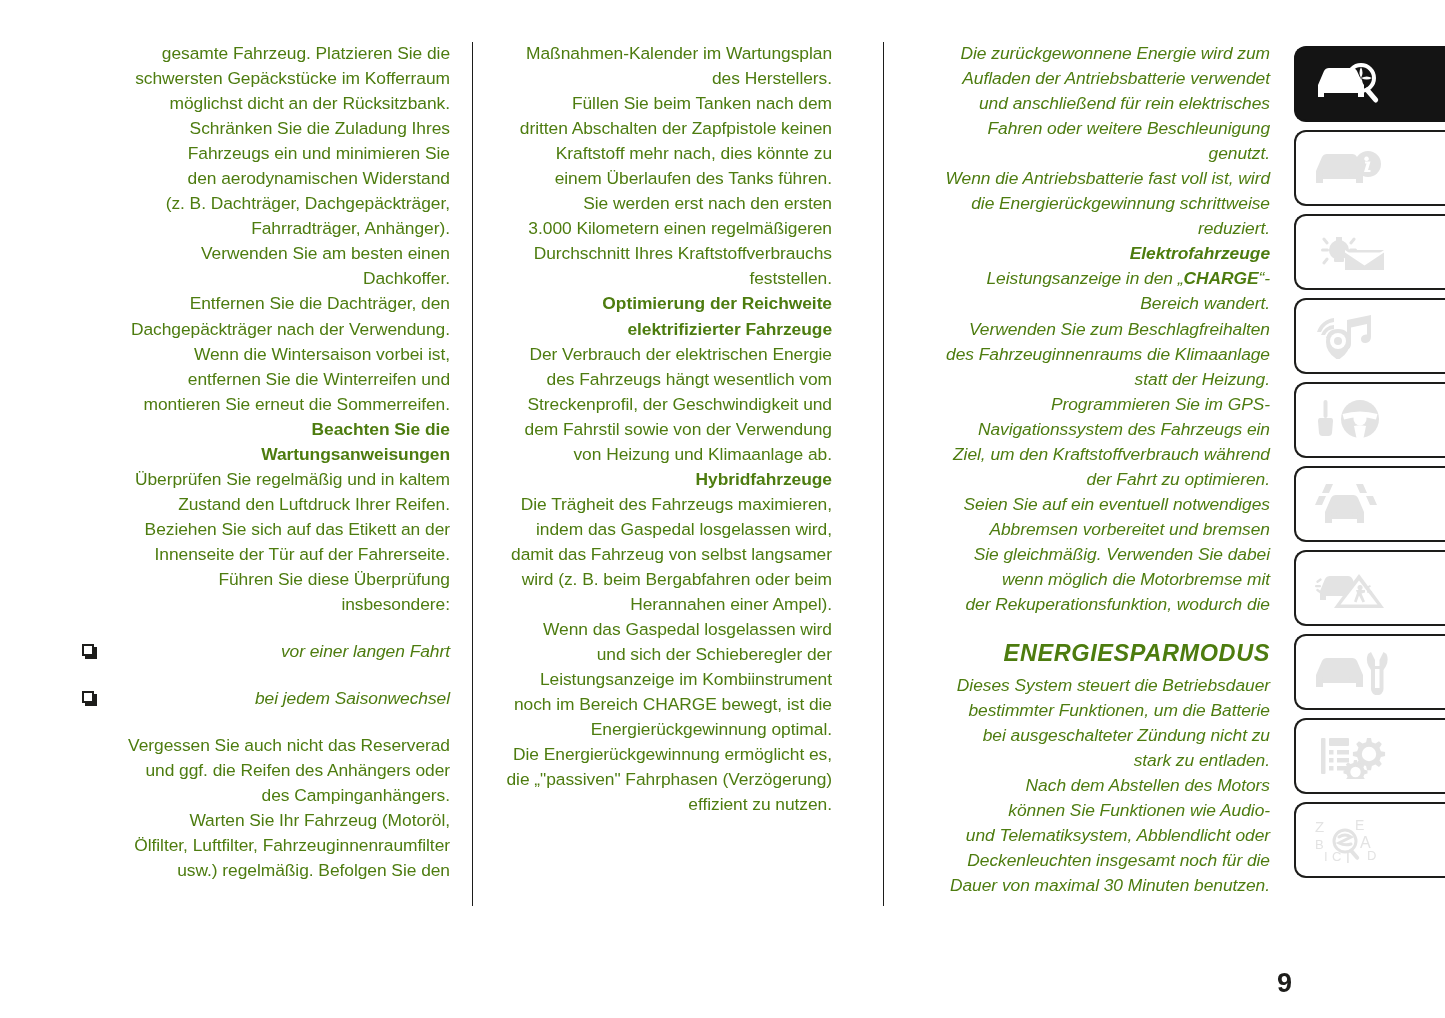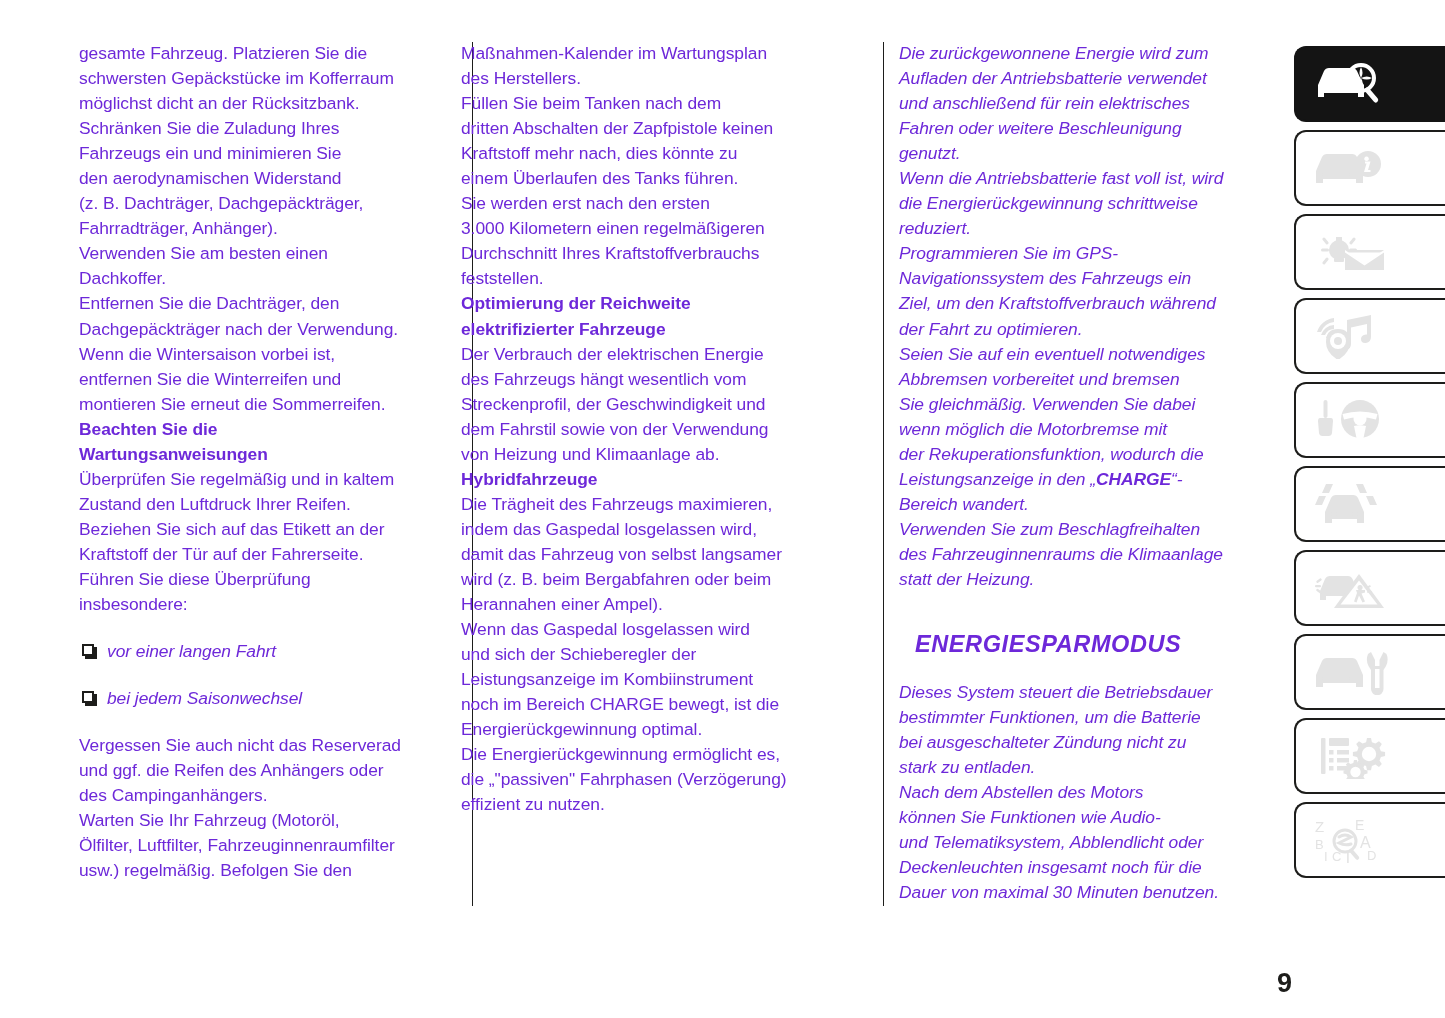--- a/index.html
+++ b/index.html
@@ -21,22 +21,23 @@
     position: absolute;
     inset: 0;
   }
 
   .col {
     position: absolute;
     top: 41px;
     width: 371px;
     font-size: 17.4px;
     line-height: 25.05px;
-    color: #6d28d9;
+    color: #4d7c0f;
     letter-spacing: -0.05px;
+    text-align: right;
   }
   .col-1 { left: 79px; }
   .col-2 { left: 461px; }
   .col-3 { left: 899px; font-style: italic; }
 
   .divider {
     position: absolute;
     top: 42px;
     width: 1px;
     height: 864px;
@@ -54,21 +55,21 @@
   .h-sub {
     margin: 0;
     font-weight: bold;
     font-size: 17.4px;
     line-height: 25.05px;
     white-space: pre-line;
     letter-spacing: -0.05px;
   }
 
   .h-section {
-    margin: 16px;
+    margin: 0;
     font-weight: bold;
     font-size: 23.5px;
     line-height: 31px;
     letter-spacing: 0.6px;
     padding-top: 21px;
     padding-bottom: 4px;
   }
 
   
   ul.bullets {
@@ -178,21 +179,21 @@
 Entfernen Sie die Dachträger, den
 Dachgepäckträger nach der Verwendung.
 Wenn die Wintersaison vorbei ist,
 entfernen Sie die Winterreifen und
 montieren Sie erneut die Sommerreifen.</p>
     <p class="h-sub">Beachten Sie die
 Wartungsanweisungen</p>
     <p class="para">Überprüfen Sie regelmäßig und in kaltem
 Zustand den Luftdruck Ihrer Reifen.
 Beziehen Sie sich auf das Etikett an der
-Kraftstoff der Tür auf der Fahrerseite.
+Innenseite der Tür auf der Fahrerseite.
 Führen Sie diese Überprüfung
 insbesondere:</p>
     <div class="spacer-pre-list"></div>
     <ul class="bullets">
       <li>
         <span class="sq-bullet">
             <i class="shadow"></i>
             <i class="face"></i>
           </span>
         <span>vor einer langen Fahrt</span>
@@ -250,34 +251,35 @@
 
   <div class="col col-3">
     <p class="para">Die zurückgewonnene Energie wird zum
 Aufladen der Antriebsbatterie verwendet
 und anschließend für rein elektrisches
 Fahren oder weitere Beschleunigung
 genutzt.
 Wenn die Antriebsbatterie fast voll ist, wird
 die Energierückgewinnung schrittweise
 reduziert.</p>
+    <p class="h-sub">Elektrofahrzeuge</p>
+    <p class="para"><span>Leistungsanzeige in den „</span><span style="font-weight: bold;">CHARGE</span><span>“-
+Bereich wandert.
+Verwenden Sie zum Beschlagfreihalten
+des Fahrzeuginnenraums die Klimaanlage
+statt der Heizung.</span></p>
     <p class="para">Programmieren Sie im GPS-
 Navigationssystem des Fahrzeugs ein
 Ziel, um den Kraftstoffverbrauch während
 der Fahrt zu optimieren.
 Seien Sie auf ein eventuell notwendiges
 Abbremsen vorbereitet und bremsen
 Sie gleichmäßig. Verwenden Sie dabei
 wenn möglich die Motorbremse mit
 der Rekuperationsfunktion, wodurch die</p>
-    <p class="para"><span>Leistungsanzeige in den „</span><span style="font-weight: bold;">CHARGE</span><span>“-
-Bereich wandert.
-Verwenden Sie zum Beschlagfreihalten
-des Fahrzeuginnenraums die Klimaanlage
-statt der Heizung.</span></p>
     <h2 class="h-section">ENERGIESPARMODUS</h2>
     <p class="para">Dieses System steuert die Betriebsdauer
 bestimmter Funktionen, um die Batterie
 bei ausgeschalteter Zündung nicht zu
 stark zu entladen.
 Nach dem Abstellen des Motors
 können Sie Funktionen wie Audio-
 und Telematiksystem, Abblendlicht oder
 Deckenleuchten insgesamt noch für die
 Dauer von maximal 30 Minuten benutzen.</p>

